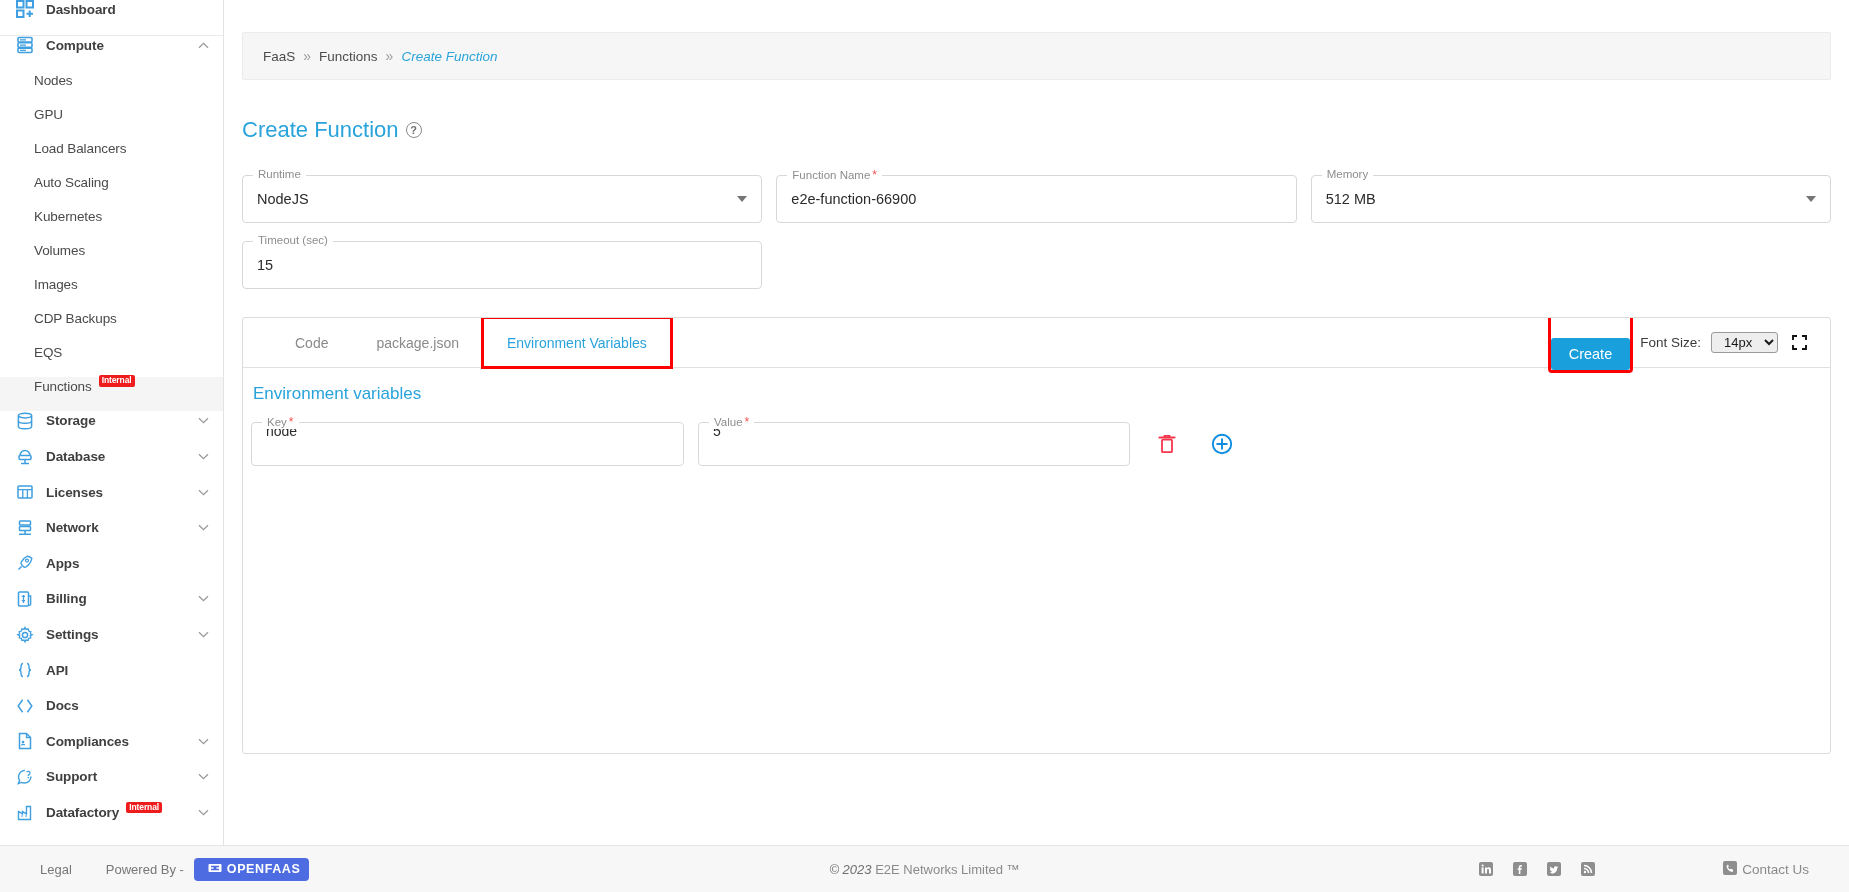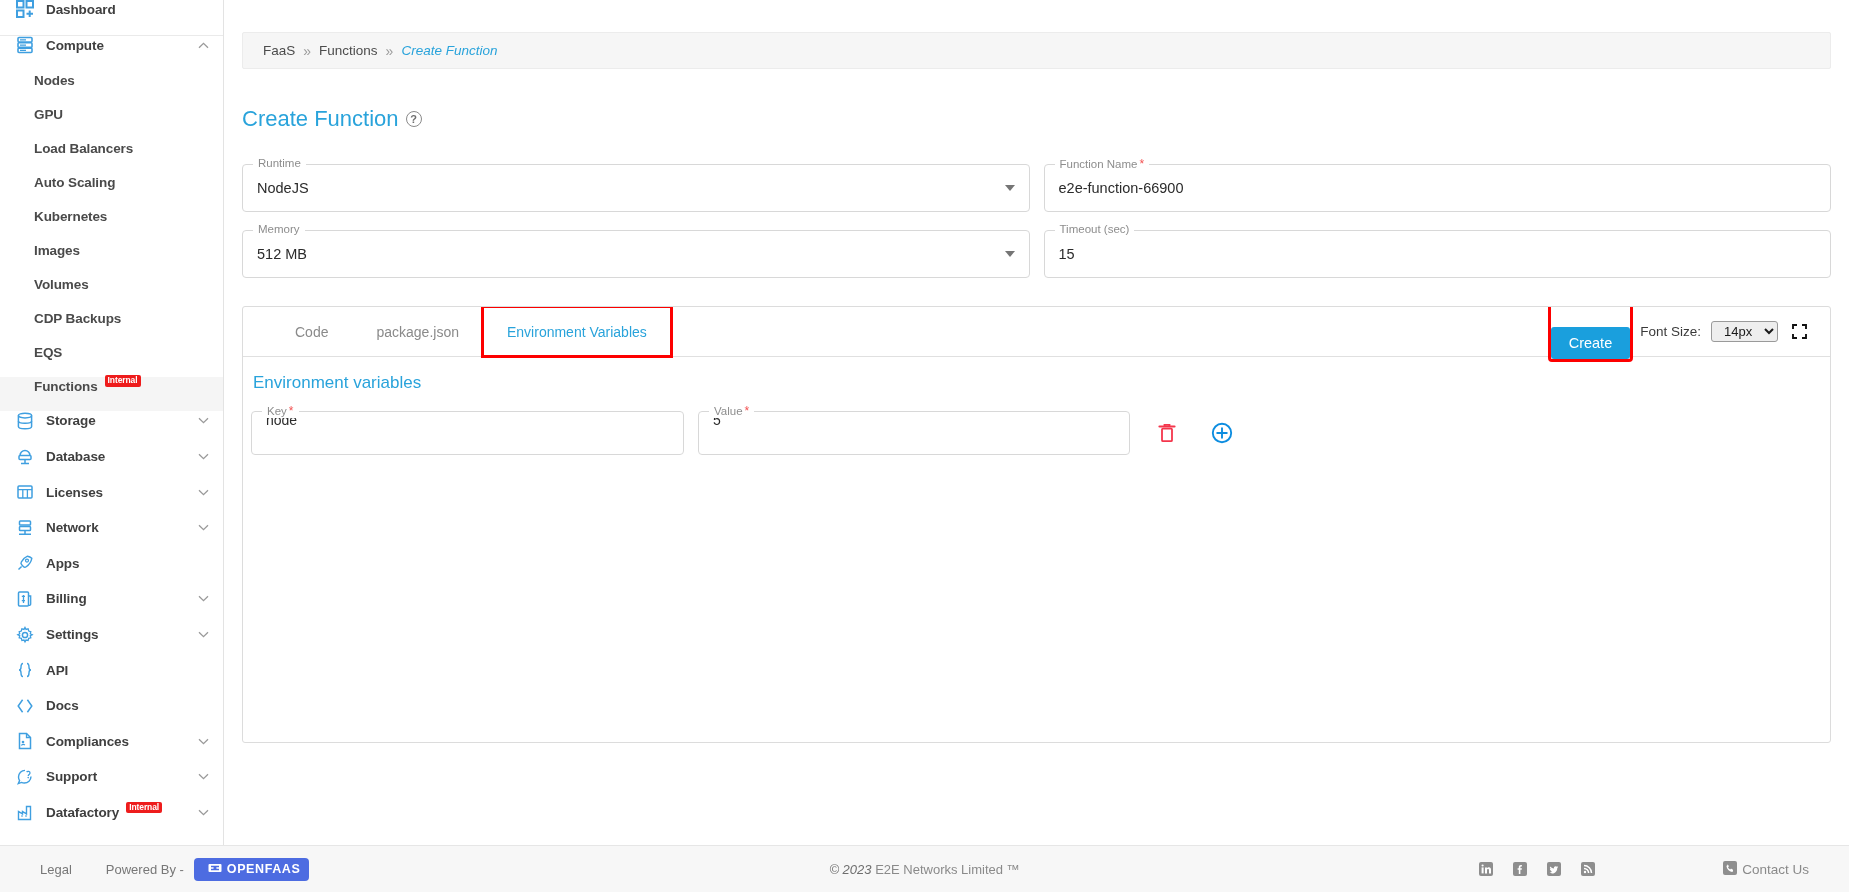--- a/index.html
+++ b/index.html
@@ -35,21 +35,21 @@
     margin-right: 10px;
     display: inline-flex; align-items: center; justify-content: center;
     flex: 0 0 22px;
   }
   .side-row .ico svg { display: block; }
   .side-row .label {
     font-size: 13.5px; font-weight: bold; color: #3f3f3f;
     white-space: nowrap; letter-spacing: -0.1px;
   }
   .side-row.sub { padding-left: 34px; height: 34px; }
-  .side-row.sub .label { font-weight: bold; color: #4a4a4a; font-size: 13.5px; }
+  .side-row.sub .label { font-weight: normal; color: #4a4a4a; font-size: 13.5px; }
   .side-row.active { background: #f5f5f5; }
   .chev {
     margin-left: auto; width: 12px; height: 12px;
     color: #9a9a9a; display: inline-flex; align-items: center; justify-content: center;
   }
   .badge-internal {
     background: #ee1c1c; color: #fff;
     font-size: 8.5px; font-weight: bold;
     padding: 1px 3px 1px 3px; border-radius: 2px;
     margin-left: 7px; line-height: 1.15; letter-spacing: -0.1px;
@@ -63,21 +63,21 @@
     display: flex; flex-direction: column;
     position: relative;
     overflow: hidden;
   }
   .main-inner { flex: 1 1 auto; padding: 0; position: relative; }
 
   .breadcrumb {
     margin: 32px 18px 0 18px;
     background: #f6f6f6;
     border: 1px solid #ececec;
-    height: 37px;
+    height: 48px;
     display: flex; align-items: center;
     padding: 0 20px;
     font-size: 13.5px;
     border-radius: 2px;
   }
   .breadcrumb .crumb { color: #4c4c4c; }
   .breadcrumb .sep { color: #9b9b9b; margin: 0 8px; font-size: 14px; }
   .breadcrumb .crumb.current { color: #29a3db; font-style: italic; }
 
   .page-title-row {
@@ -90,21 +90,21 @@
   .help-icon {
     width: 16px; height: 16px; border-radius: 50%;
     border: 1.4px solid #8a8a8a; color: #6e6e6e;
     font-size: 11px; display: inline-flex; align-items: center; justify-content: center;
     cursor: pointer; font-weight: bold;
   }
 
   .form-grid {
     margin: 18px 18px 0 18px;
     display: grid;
-    grid-template-columns: 1fr 1fr;
+    grid-template-columns: 1fr 1fr 1fr;
     column-gap: 14px;
     row-gap: 18px;
   }
   .field {
     position: relative;
     height: 48px;
     border: 1px solid #d8d8d8;
     border-radius: 4px;
     background: #fff;
     display: flex; align-items: center;
@@ -285,24 +285,24 @@
     <div class="side-row sub">
       <span class="label">Load Balancers</span>
     </div>
     <div class="side-row sub">
       <span class="label">Auto Scaling</span>
     </div>
     <div class="side-row sub">
       <span class="label">Kubernetes</span>
     </div>
     <div class="side-row sub">
+      <span class="label">Volumes</span>
+    </div>
+    <div class="side-row sub">
       <span class="label">Images</span>
-    </div>
-    <div class="side-row sub">
-      <span class="label">Volumes</span>
     </div>
     <div class="side-row sub">
       <span class="label">CDP Backups</span>
     </div>
     <div class="side-row sub">
       <span class="label">EQS</span>
     </div>
     <div class="side-row sub active">
       <span class="label">Functions</span>
       <span class="badge-internal">Internal</span>

